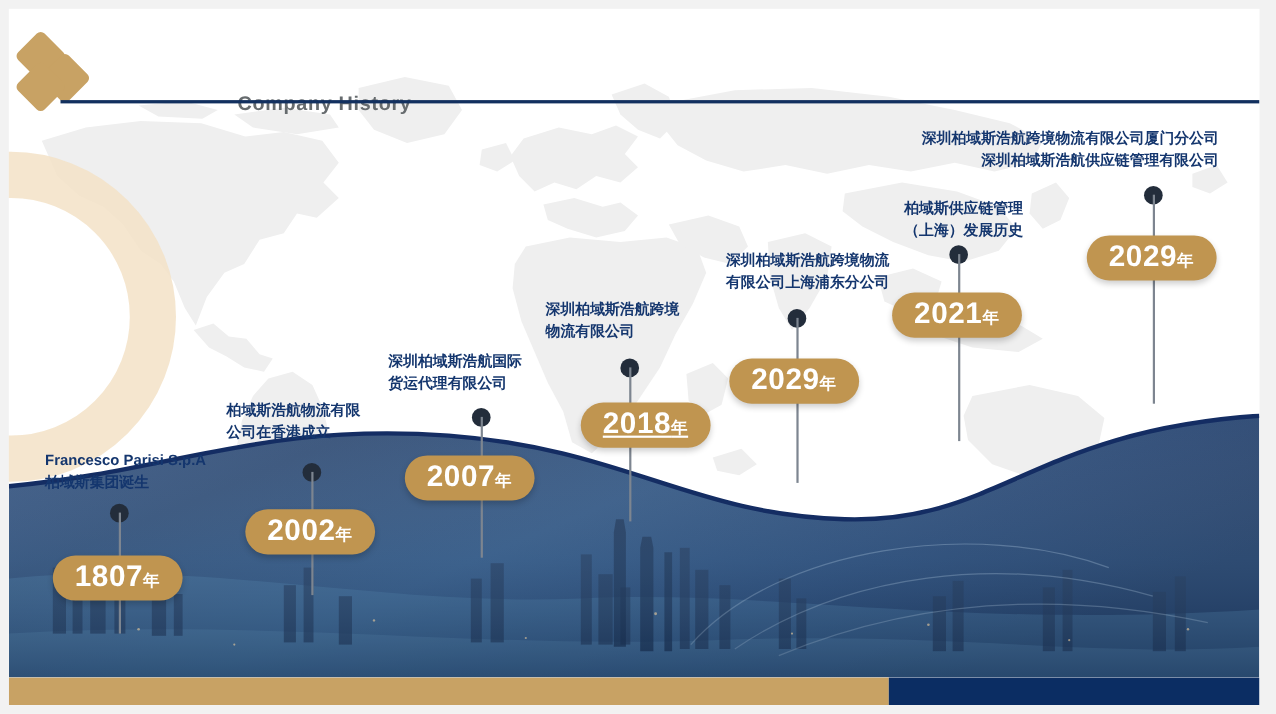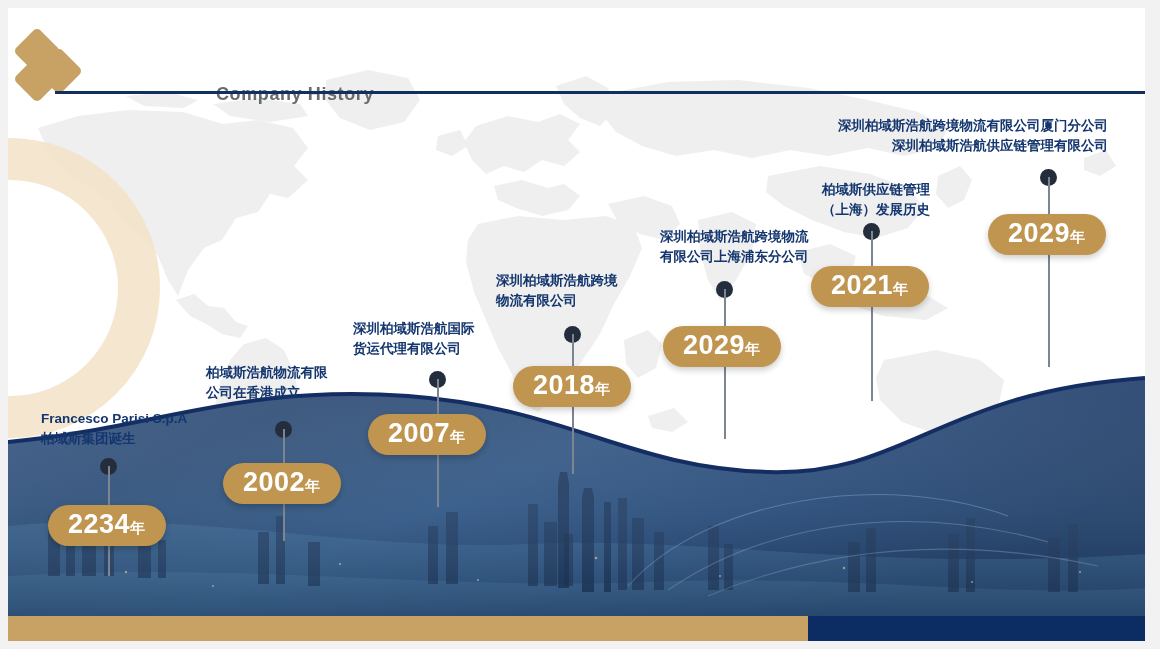--- a/index.html
+++ b/index.html
@@ -283,21 +283,21 @@
   <div class="footbar">
     <div class="gold"></div>
     <div class="navy"></div>
   </div>
 
   <div class="milestone">
     <div class="ms-label lbl-left" style="left:33px; top:401px; width:230px;">Francesco Parisi S.p.A
 柏域斯集团诞生</div>
     <div class="ms-dot" style="left:92px; top:450px;"></div>
     <div class="ms-stem" style="left:100px; top:458px; height:110px;"></div>
-    <div class="ms-badge" style="left:40px; top:497px;"><span>2234</span><span class="yr">年</span></div>
+    <div class="ms-badge" style="left:40px; top:497px;"><span>1807</span><span class="yr">年</span></div>
   </div>
 
   <div class="milestone">
     <div class="ms-label lbl-left" style="left:198px; top:355px; width:200px;">柏域斯浩航物流有限
 公司在香港成立</div>
     <div class="ms-dot" style="left:267px; top:413px;"></div>
     <div class="ms-stem" style="left:275px; top:421px; height:112px;"></div>
     <div class="ms-badge" style="left:215px; top:455px;"><span>2002</span><span class="yr">年</span></div>
   </div>
 
@@ -307,21 +307,21 @@
     <div class="ms-dot" style="left:421px; top:363px;"></div>
     <div class="ms-stem" style="left:429px; top:371px; height:128px;"></div>
     <div class="ms-badge" style="left:360px; top:406px;"><span>2007</span><span class="yr">年</span></div>
   </div>
 
   <div class="milestone">
     <div class="ms-label lbl-left" style="left:488px; top:263px; width:210px;">深圳柏域斯浩航跨境
 物流有限公司</div>
     <div class="ms-dot" style="left:556px; top:318px;"></div>
     <div class="ms-stem" style="left:564px; top:326px; height:140px;"></div>
-    <div class="ms-badge" style="left:505px; top:358px;"><span>2018</span><span class="yr">年</span></div>
+    <div class="ms-badge" style="left:520px; top:358px;text-decoration:underline;"><span>2018</span><span class="yr">年</span></div>
   </div>
 
   <div class="milestone">
     <div class="ms-label lbl-left" style="left:652px; top:219px; width:250px;">深圳柏域斯浩航跨境物流
 有限公司上海浦东分公司</div>
     <div class="ms-dot" style="left:708px; top:273px;"></div>
     <div class="ms-stem" style="left:716px; top:281px; height:150px;"></div>
     <div class="ms-badge" style="left:655px; top:318px;"><span>2029</span><span class="yr">年</span></div>
   </div>
 

